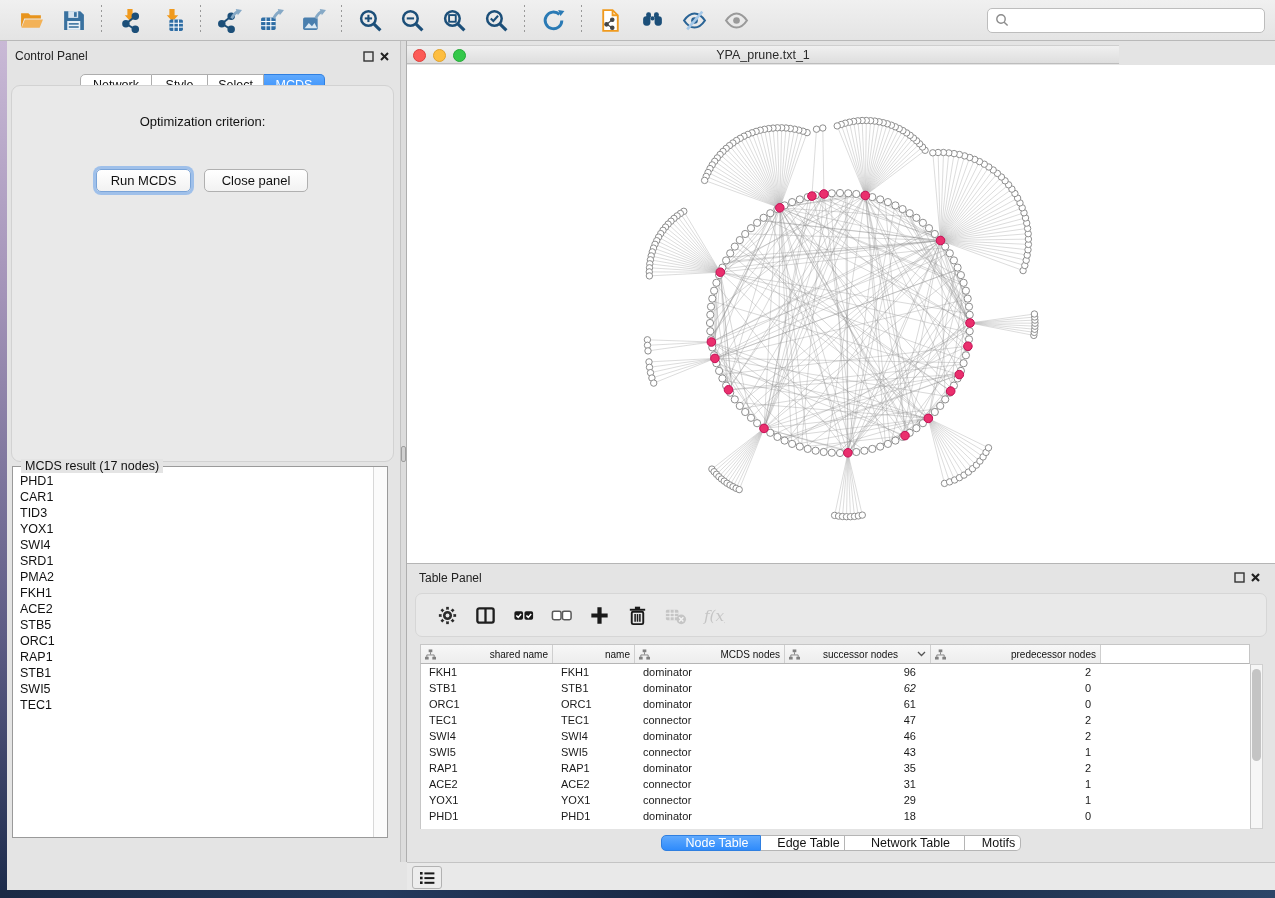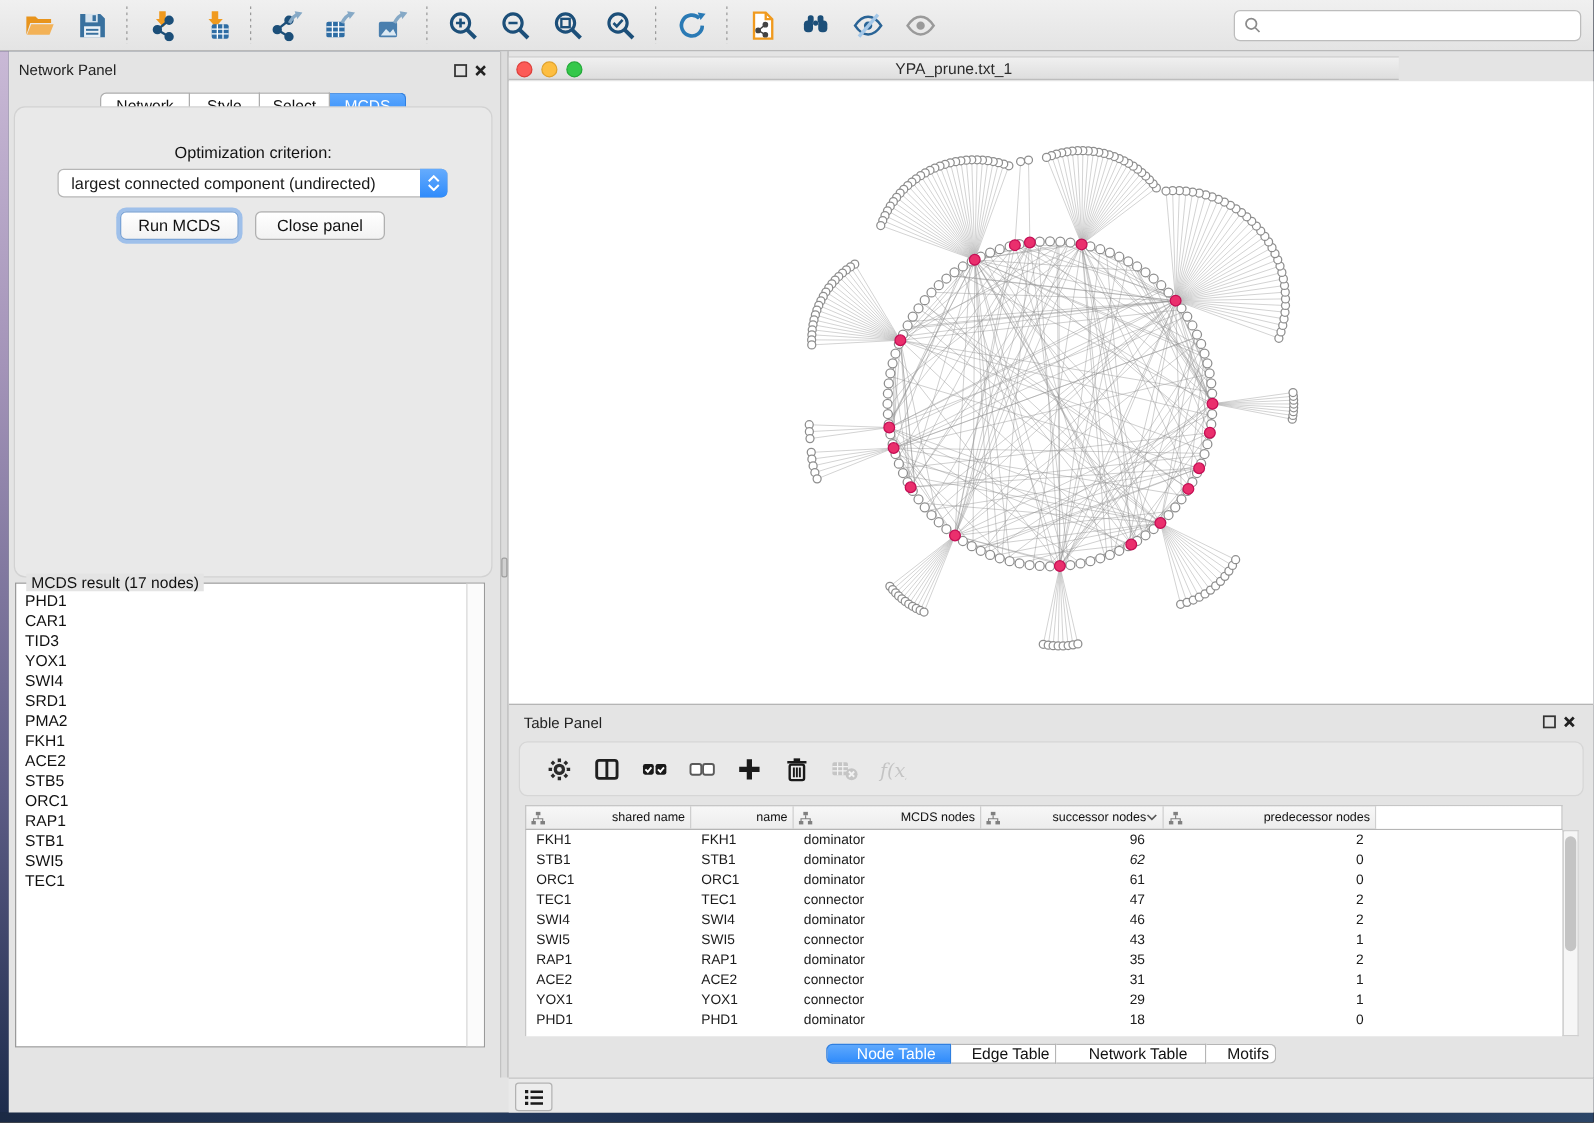--- a/index.html
+++ b/index.html
@@ -267,52 +267,41 @@
     </div>
   </div>
 
   <div class="wall-left"></div>
   <div class="wall-bottom"></div>
 
   <div class="window">
 
     <div class="cpanel">
       <div class="cpanel-head">
-        <span class="panel-title">Network Panel</span>
+        <span class="panel-title">Control Panel</span>
         <span class="sp"></span>
         <span class="winbtn">
             <svg width="11" height="11" viewBox="0 0 11 11">
               <rect x="1" y="1" width="9" height="9" fill="none" stroke="#333" stroke-width="1.4"></rect>
             </svg>
           </span>
         <span class="winbtn">
             <svg width="11" height="11" viewBox="0 0 11 11">
               <path d="M2 2l7 7M9 2l-7 7" stroke="#222" stroke-width="2"></path>
             </svg>
           </span>
       </div>
       <div class="seg" id="cp-tabs">
           <div class="sg" style="width: 72px;">Network</div>
           <div class="sg" style="width: 56px;">Style</div>
           <div class="sg" style="width: 56px;">Select</div>
           <div class="sg active" style="width: 61px;">MCDS</div>
         </div>
       <div class="card">
         <div class="opt-label">Optimization criterion:</div>
-        <div class="select">
-          <span class="val">largest connected component (undirected)</span>
-          <span class="step">
-            <svg width="10" height="6" viewBox="0 0 10 6">
-                <path d="M1 5l4-4 4 4" fill="none" stroke="#fff" stroke-width="1.6"></path>
-              </svg>
-            <svg width="10" height="6" viewBox="0 0 10 6">
-                <path d="M1 1l4 4 4-4" fill="none" stroke="#fff" stroke-width="1.6"></path>
-              </svg>
-          </span>
-        </div>
         <div class="btn focus" style="left:84px;top:83px;width:95px;">Run MCDS</div>
         <div class="btn" style="left:192px;top:83px;width:104px;">Close panel</div>
       </div>
       <div class="mcds-box">
         <span class="mcds-legend">MCDS result (17 nodes)</span>
         <div class="mcds-list" id="mcds-list">
             <div class="mcds-item">PHD1</div>
             <div class="mcds-item">CAR1</div>
             <div class="mcds-item">TID3</div>
             <div class="mcds-item">YOX1</div>
@@ -1093,21 +1082,21 @@
               </div>
               <div class="hc" style="width: 150px;">
                 <svg width="11" height="11" viewBox="0 0 12 12">
                   <path d="M6 3.5v2.5M2 9V6.5h8V9" stroke="#808080" fill="none"></path>
                   <rect x="4" y="0.5" width="4" height="3" fill="#808080"></rect>
                   <rect x="0" y="8.5" width="4" height="3" fill="#808080"></rect>
                   <rect x="8" y="8.5" width="4" height="3" fill="#808080"></rect>
                 </svg>
                 <span class="lbl">MCDS nodes</span>
               </div>
-              <div class="hc" style="width: 146px;">
+              <div class="hc" style="width: 146px; gap: 19px;">
                 <svg width="11" height="11" viewBox="0 0 12 12">
                   <path d="M6 3.5v2.5M2 9V6.5h8V9" stroke="#808080" fill="none"></path>
                   <rect x="4" y="0.5" width="4" height="3" fill="#808080"></rect>
                   <rect x="0" y="8.5" width="4" height="3" fill="#808080"></rect>
                   <rect x="8" y="8.5" width="4" height="3" fill="#808080"></rect>
                 </svg>
                 <span class="lbl">successor nodes</span>
                 <svg width="9" height="6" viewBox="0 0 9 6">
                   <path d="M1 1l3.5 3.5L8 1" stroke="#555" fill="none" stroke-width="1.3"></path>
                 </svg>

